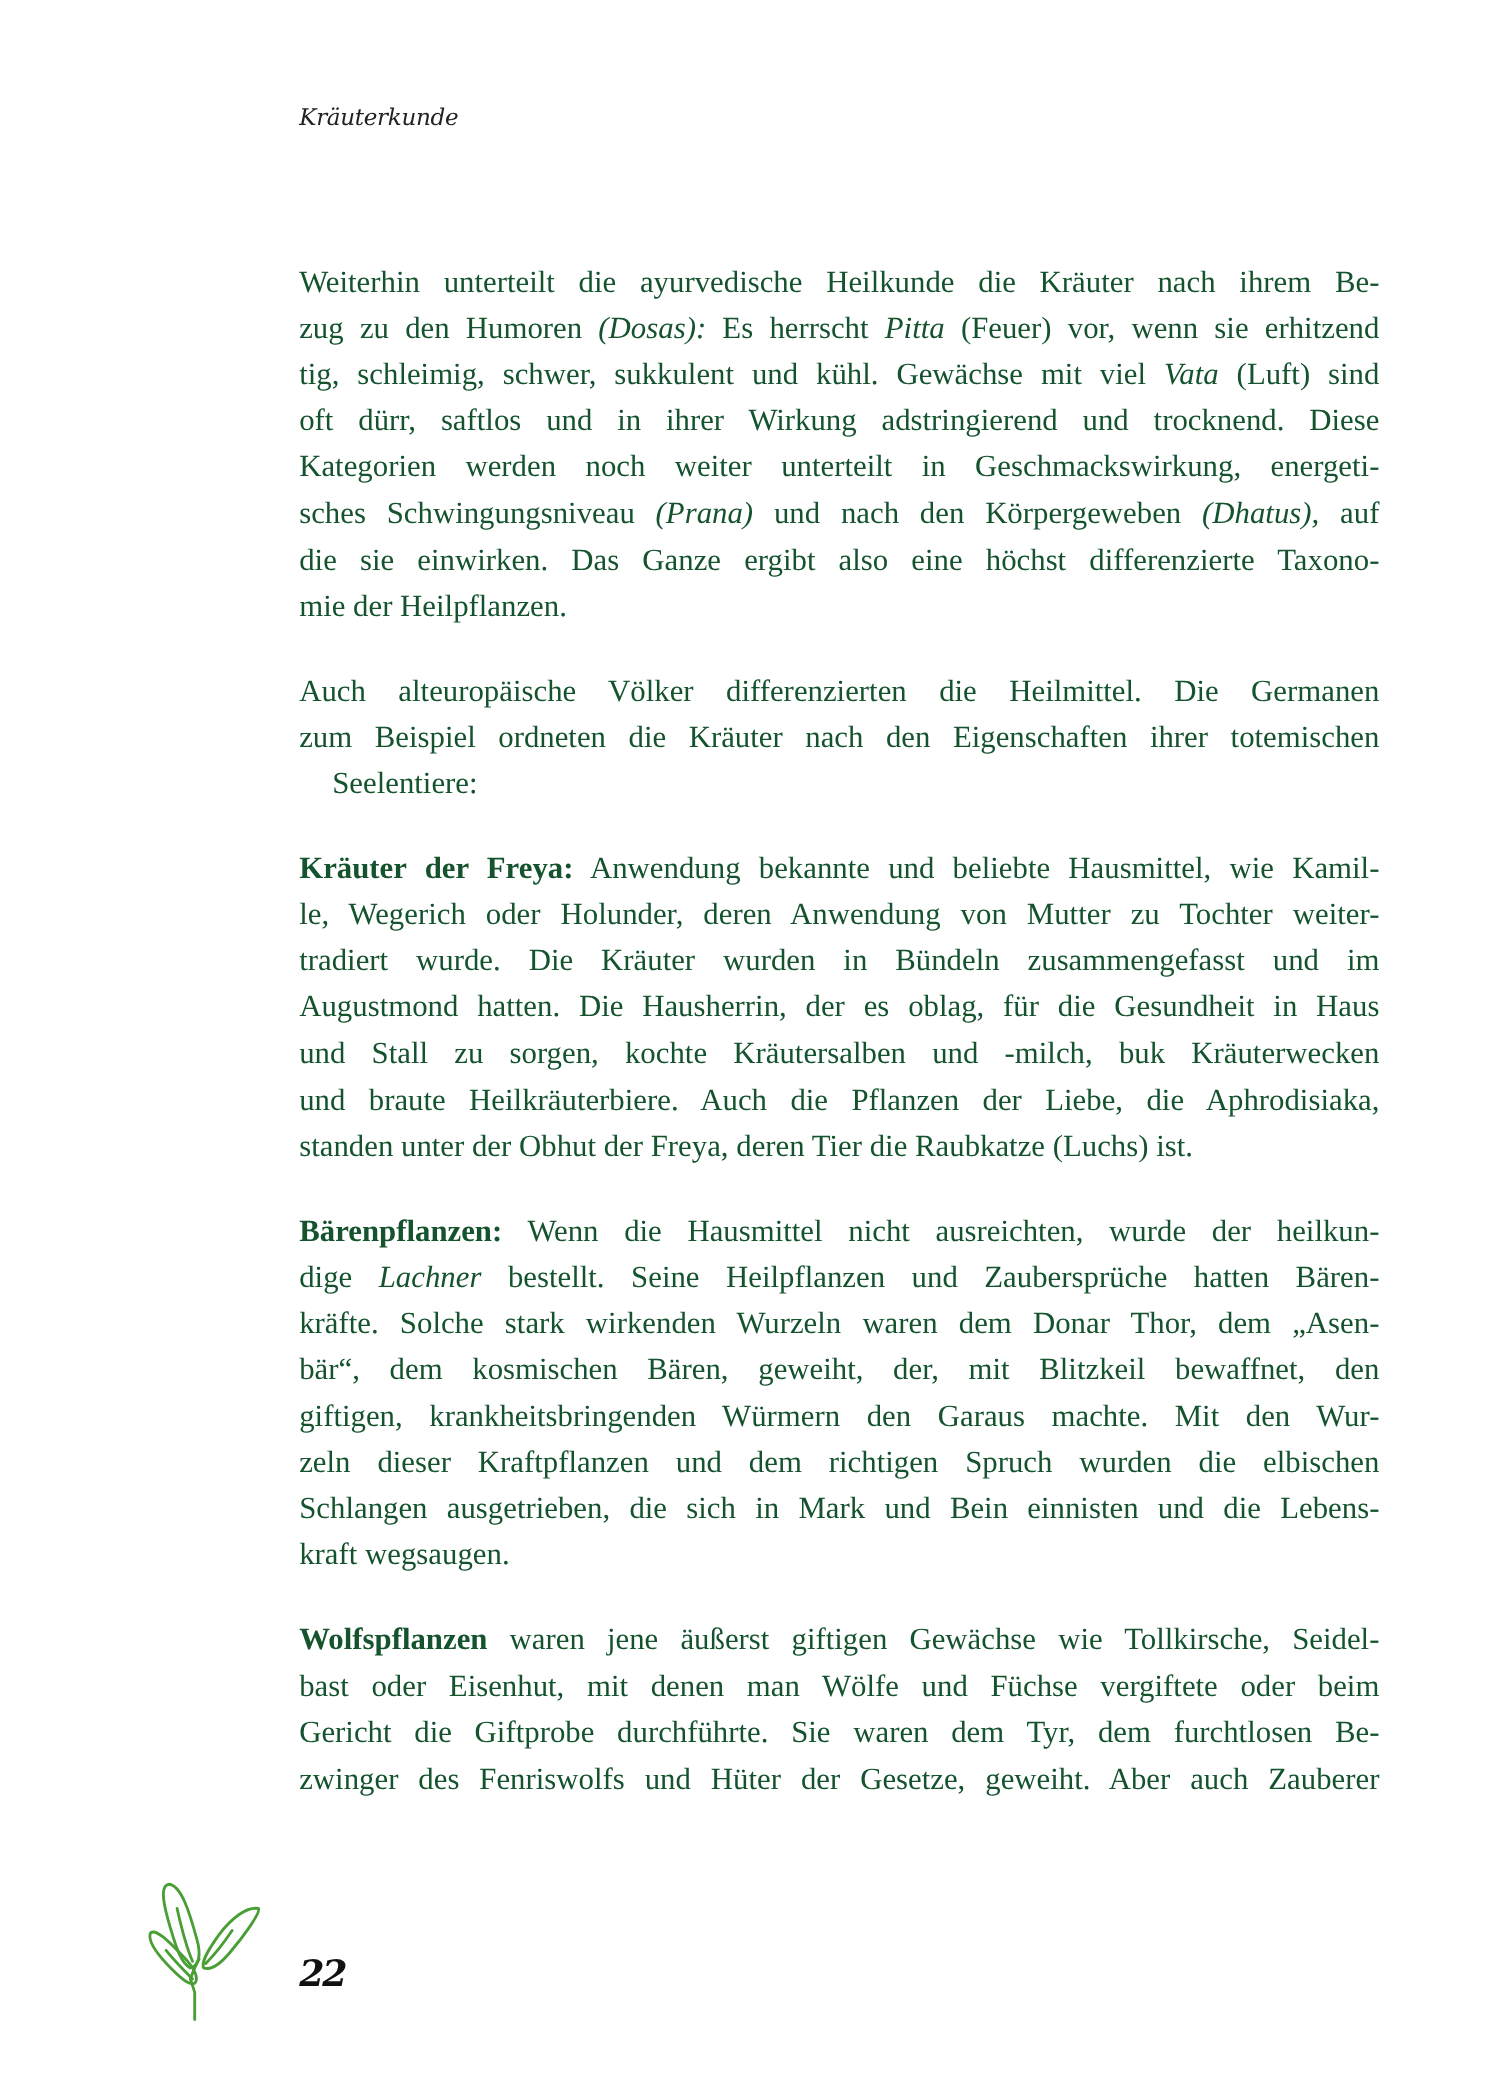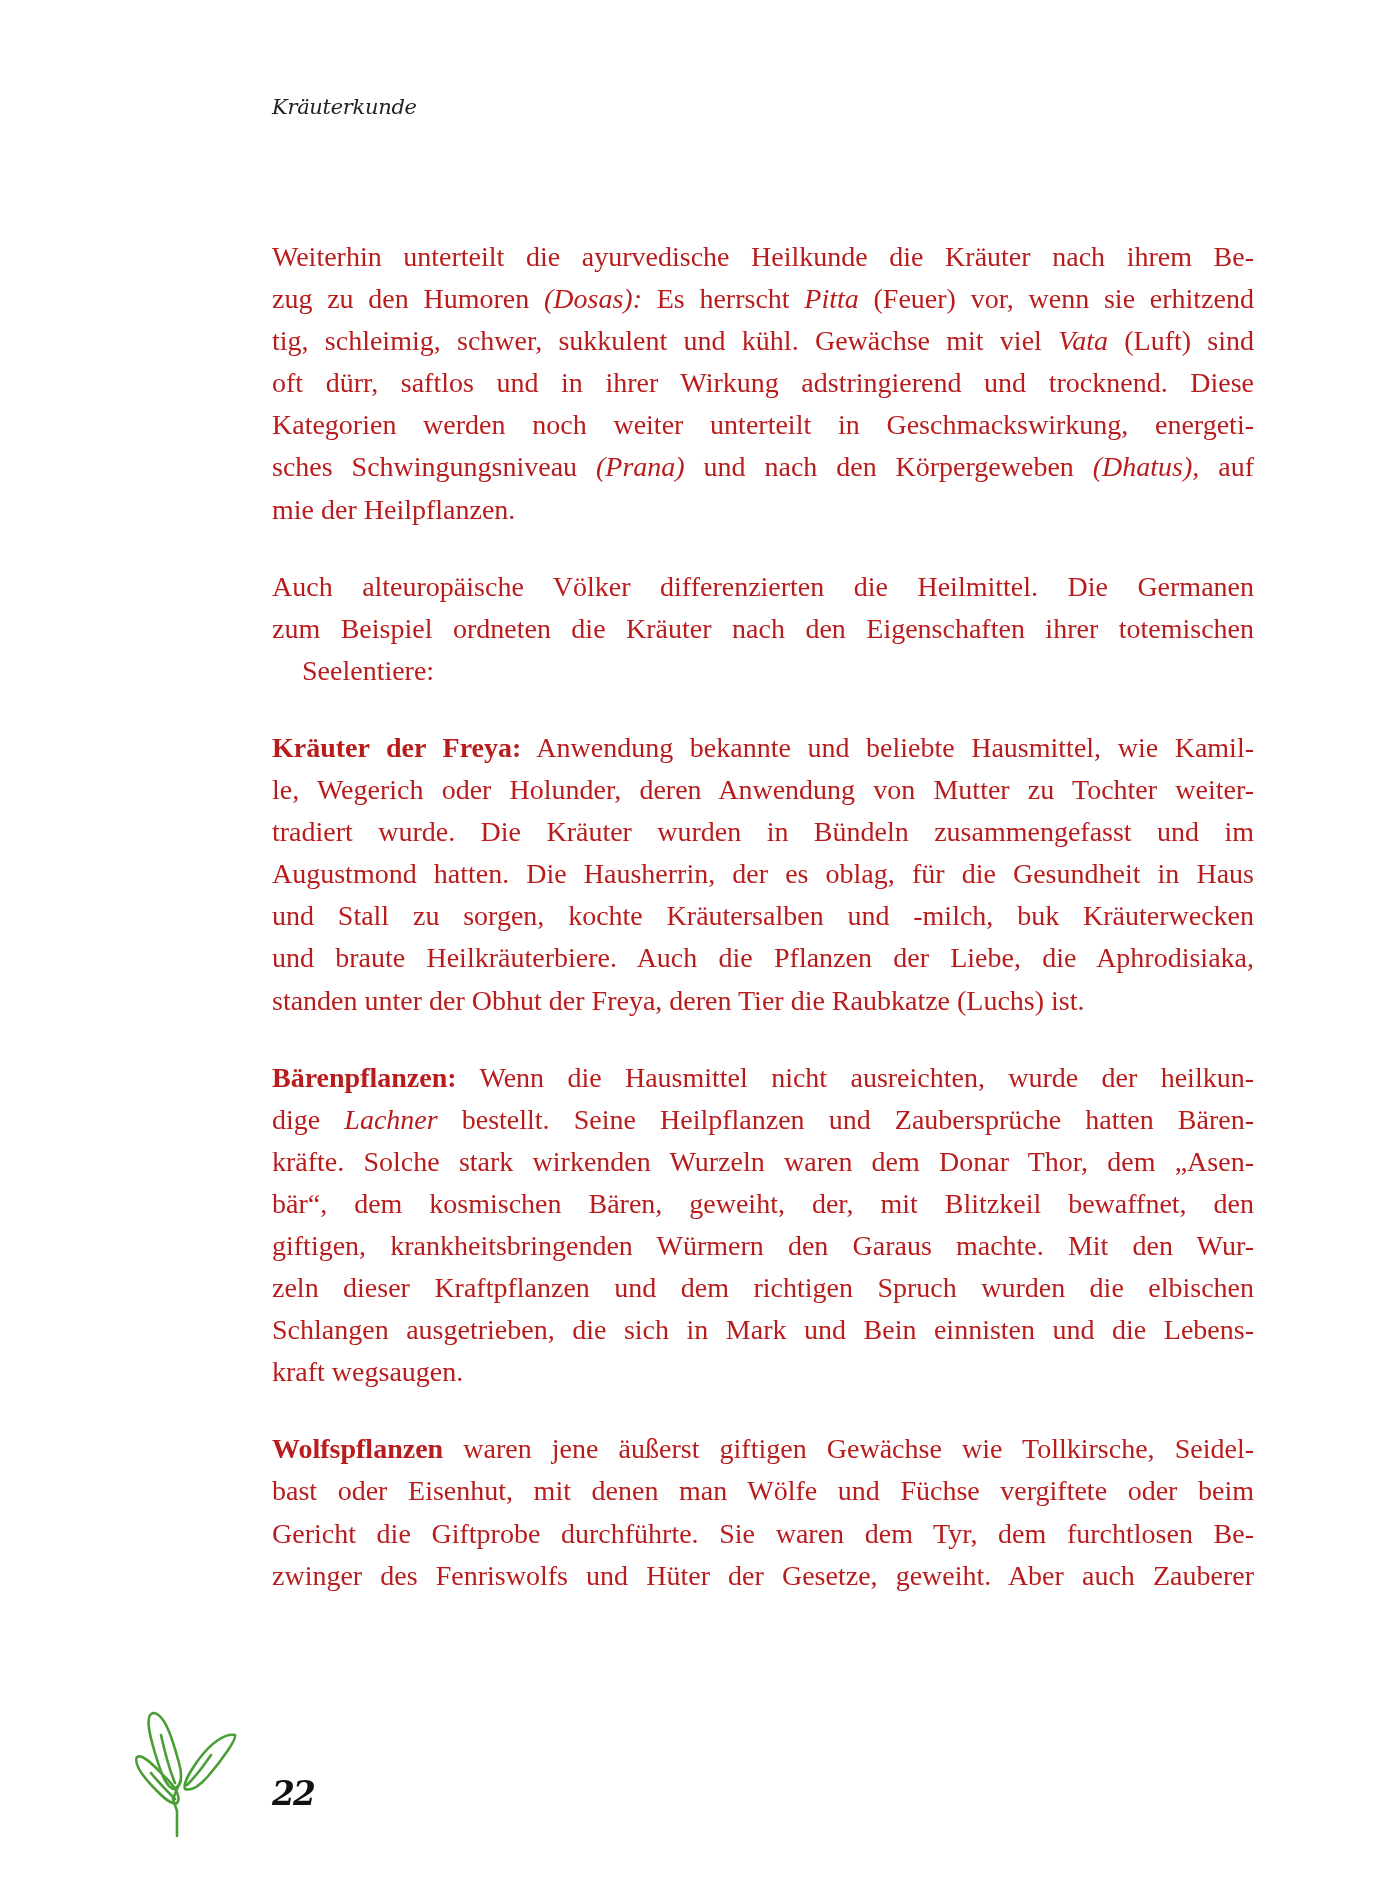--- a/index.html
+++ b/index.html
@@ -5,21 +5,21 @@
   html, body { margin: 0; padding: 0; background: #ffffff; }
   body { width: 1374px; height: 1891px; position: relative; overflow: hidden; }
   .running-head {
     position: absolute; left: 272px; top: 95px;
     font-family: "DejaVu Serif", serif; font-style: italic;
     font-size: 21px; color: #222; letter-spacing: -0.3px;
   }
   .body-text {
     position: absolute; left: 272px; top: 236px; width: 982px;
     font-family: "Liberation Serif", serif;
-    font-size: 28px; line-height: 42.1px; color: #b91c1c;
+    font-size: 28px; line-height: 42.1px; color: #14532d;
   }
   .para { margin: 0 0 35px 0; text-align: justify; }
   .para .line { display: block; text-align: justify; text-align-last: justify; white-space: nowrap; height: 42.1px; }
   .para .line.last { text-align-last: left; }
   .para .line span { white-space: pre; }
   b { font-weight: bold; }
   i { font-style: italic; }
   .leaf { position: absolute; left: 133px; top: 1703px; width: 112px; height: 136px; }
   .page-number {
     position: absolute; left: 272px; top: 1774px;
@@ -33,20 +33,21 @@
 <div class="running-head">Kräuterkunde</div>
 
 <div class="body-text">
   <p class="para">
       <span class="line"><span style="white-space: pre;">Weiterhin unterteilt die ayurvedische Heilkunde die Kräuter nach ihrem Be-</span></span>
       <span class="line"><span style="white-space: pre;">zug zu den Humoren </span><i style="white-space: pre;">(Dosas):</i><span style="white-space: pre;"> Es herrscht </span><i style="white-space: pre;">Pitta</i><span style="white-space: pre;"> (Feuer) vor, wenn sie erhitzend</span></span>
       <span class="line"><span style="white-space: pre;">tig, schleimig, schwer, sukkulent und kühl. Gewächse mit viel </span><i style="white-space: pre;">Vata</i><span style="white-space: pre;"> (Luft) sind</span></span>
       <span class="line"><span style="white-space: pre;">oft dürr, saftlos und in ihrer Wirkung adstringierend und trocknend. Diese</span></span>
       <span class="line"><span style="white-space: pre;">Kategorien werden noch weiter unterteilt in Geschmackswirkung, energeti-</span></span>
       <span class="line"><span style="white-space: pre;">sches Schwingungsniveau </span><i style="white-space: pre;">(Prana)</i><span style="white-space: pre;"> und nach den Körpergeweben </span><i style="white-space: pre;">(Dhatus),</i><span style="white-space: pre;"> auf</span></span>
+      <span class="line"><span style="white-space: pre;">die sie einwirken. Das Ganze ergibt also eine höchst differenzierte Taxono-</span></span>
       <span class="line last"><span style="white-space: pre;">mie der Heilpflanzen.</span></span>
     </p>
   <p class="para">
       <span class="line"><span style="white-space: pre;">Auch alteuropäische Völker differenzierten die Heilmittel. Die Germanen</span></span>
       <span class="line"><span style="white-space: pre;">zum Beispiel ordneten die Kräuter nach den Eigenschaften ihrer totemischen</span></span>
       <span class="line last"><span style="white-space: pre; margin-left: 30px;">Seelentiere:</span></span>
     </p>
   <p class="para">
       <span class="line"><b style="white-space: pre;">Kräuter der Freya:</b><span style="white-space: pre;"> Anwendung bekannte und beliebte Hausmittel, wie Kamil-</span></span>
       <span class="line"><span style="white-space: pre;">le, Wegerich oder Holunder, deren Anwendung von Mutter zu Tochter weiter-</span></span>

